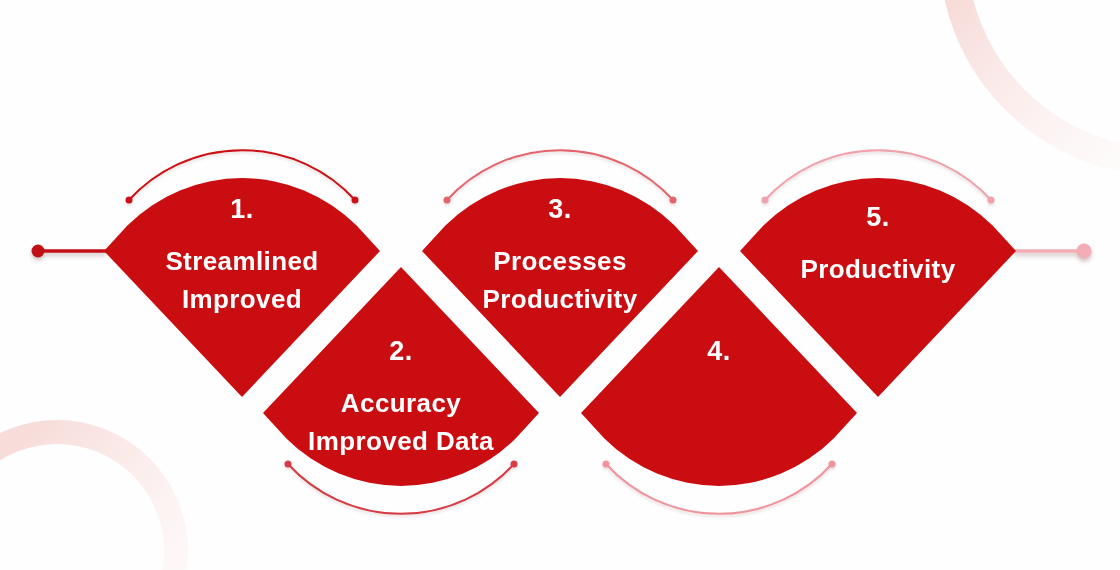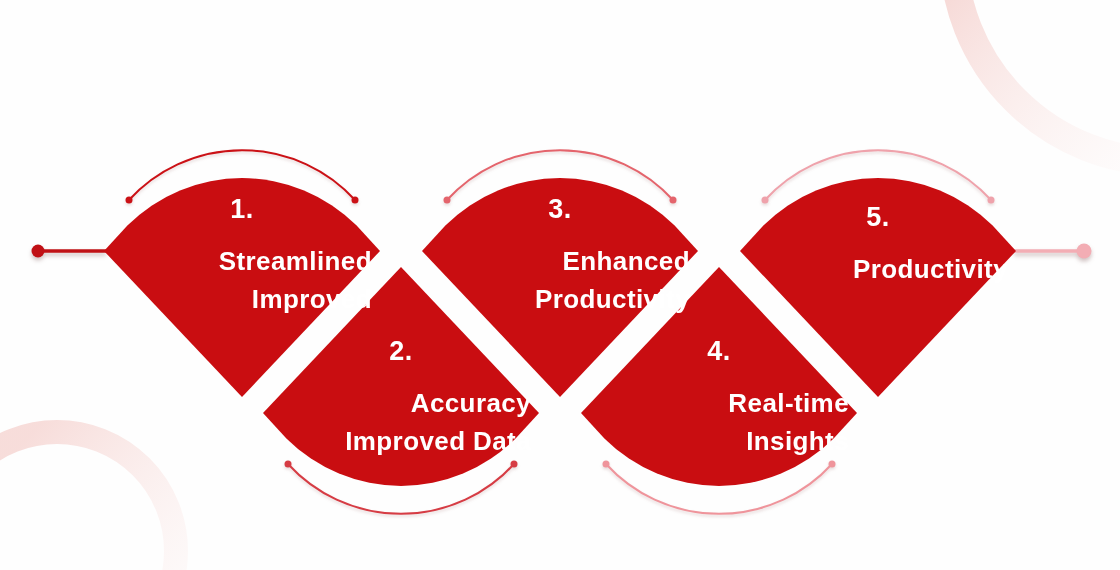--- a/index.html
+++ b/index.html
@@ -39,21 +39,20 @@
     font-weight: 700;
     line-height: 40px;
     letter-spacing: 0.5px;
   }
   .step-title {
     font-size: 26px;
     font-weight: 700;
     line-height: 38px;
     margin-top: 13px;
     letter-spacing: 0.4px;
-    text-align: right;
   }
   .lbl-1 { left: 112px; top: 189px; }
   .lbl-2 { left: 271px; top: 331px; }
   .lbl-3 { left: 430px; top: 189px; }
   .lbl-4 { left: 589px; top: 331px; }
   .lbl-5 { left: 748px; top: 197px; }
 </style>
 </head>
 <body>
 
@@ -133,31 +132,27 @@
     <div class="step-number">2.</div>
     <div class="step-title">
       <div>Accuracy</div>
       <div>Improved Data</div>
     </div>
   </div>
 
   <div class="step-label lbl-3">
     <div class="step-number">3.</div>
     <div class="step-title">
-      <div>Enhanced</div>
+      <div>Processes</div>
       <div>Productivity</div>
     </div>
   </div>
 
   <div class="step-label lbl-4">
     <div class="step-number">4.</div>
-    <div class="step-title">
-      <div>Real-time</div>
-      <div>Insights</div>
-    </div>
   </div>
 
   <div class="step-label lbl-5">
     <div class="step-number">5.</div>
     <div class="step-title">
       <div>Productivity</div>
       <div></div>
     </div>
   </div>
 

